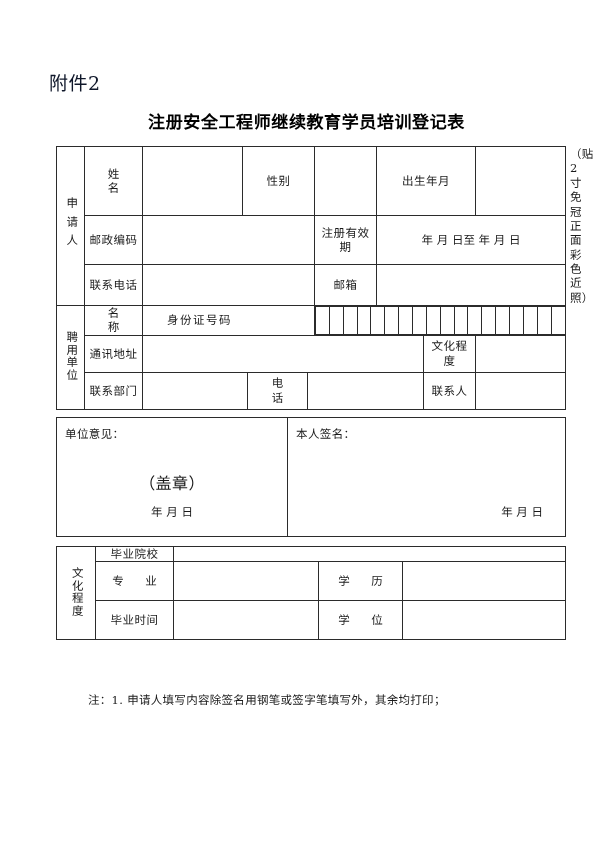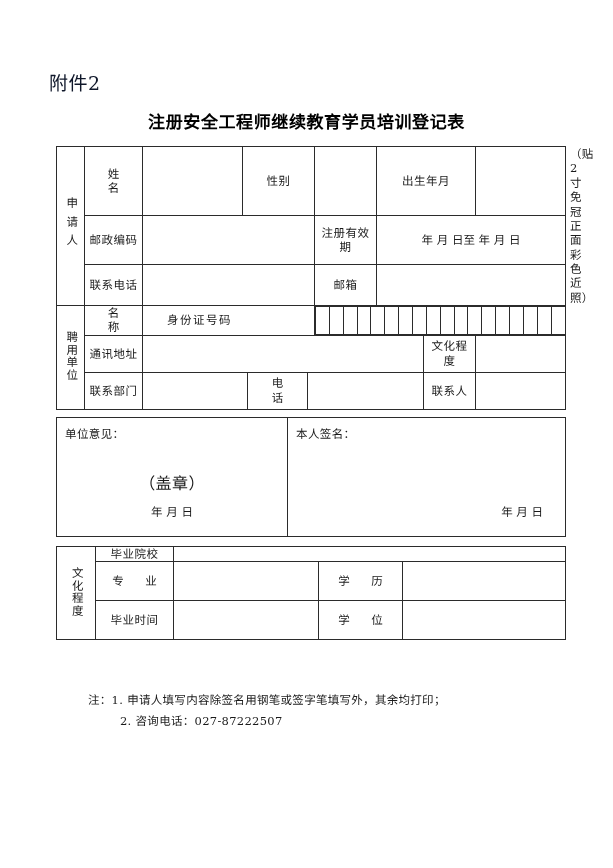--- a/index.html
+++ b/index.html
@@ -381,16 +381,15 @@
         <td>
           <span class="spaced2">学  位</span>
         </td>
         <td class="blank"></td>
       </tr>
     </tbody>
   </table>
 
   <div class="notes">
     <div class="note-line">注：1. 申请人填写内容除签名用钢笔或签字笔填写外，其余均打印；</div>
-    <div class="note-line note-indent">2. 咨询电话：027-87222507</div>
   </div>
 
 </div>
 
 </body></html>

